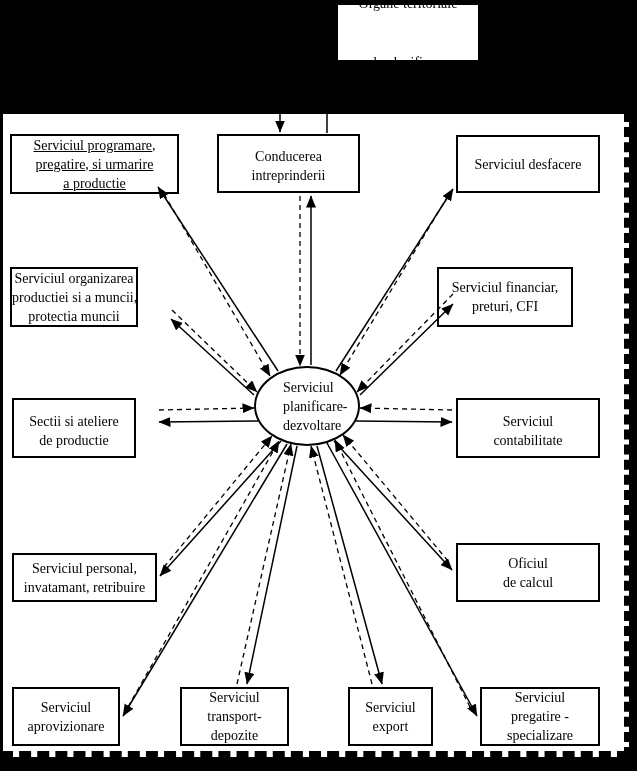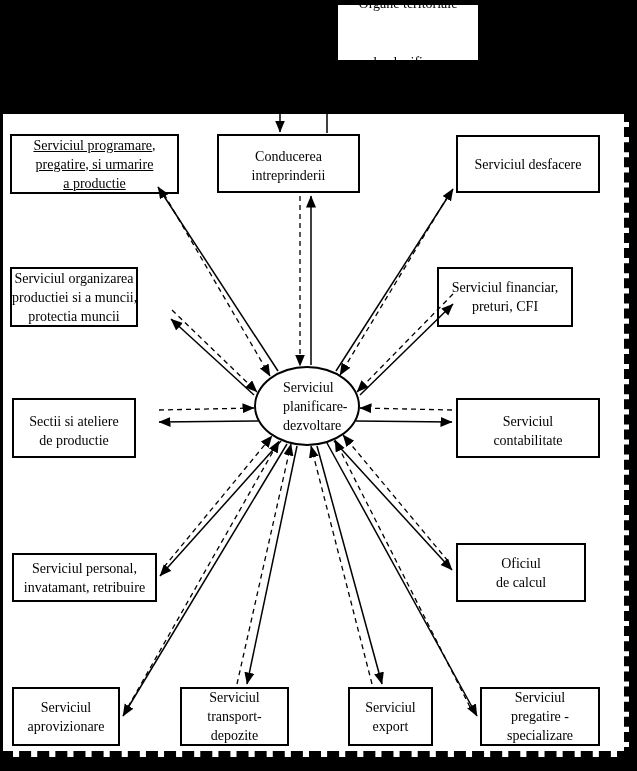--- a/index.html
+++ b/index.html
@@ -113,21 +113,21 @@
       </div>
       <div class="node ellipse" style="left: 254px; top: 366px; width: 106px; height: 80px;">
         <div class="line">Serviciul</div>
         <div class="line">planificare-</div>
         <div class="line">dezvoltare</div>
       </div>
       <div class="node" style="left: 12px; top: 553px; width: 145px; height: 49px; justify-content: center;">
         <div class="line">Serviciul personal,</div>
         <div class="line">invatamant, retribuire</div>
       </div>
-      <div class="node" style="left: 456px; top: 543px; width: 130px; height: 59px;">
+      <div class="node" style="left: 456px; top: 543px; width: 144px; height: 59px;">
         <div class="line">Oficiul</div>
         <div class="line">de calcul</div>
       </div>
       <div class="node" style="left: 12px; top: 687px; width: 108px; height: 59px;">
         <div class="line">Serviciul</div>
         <div class="line">aprovizionare</div>
       </div>
       <div class="node" style="left: 180px; top: 687px; width: 109px; height: 59px;">
         <div class="line">Serviciul</div>
         <div class="line">transport-</div>

